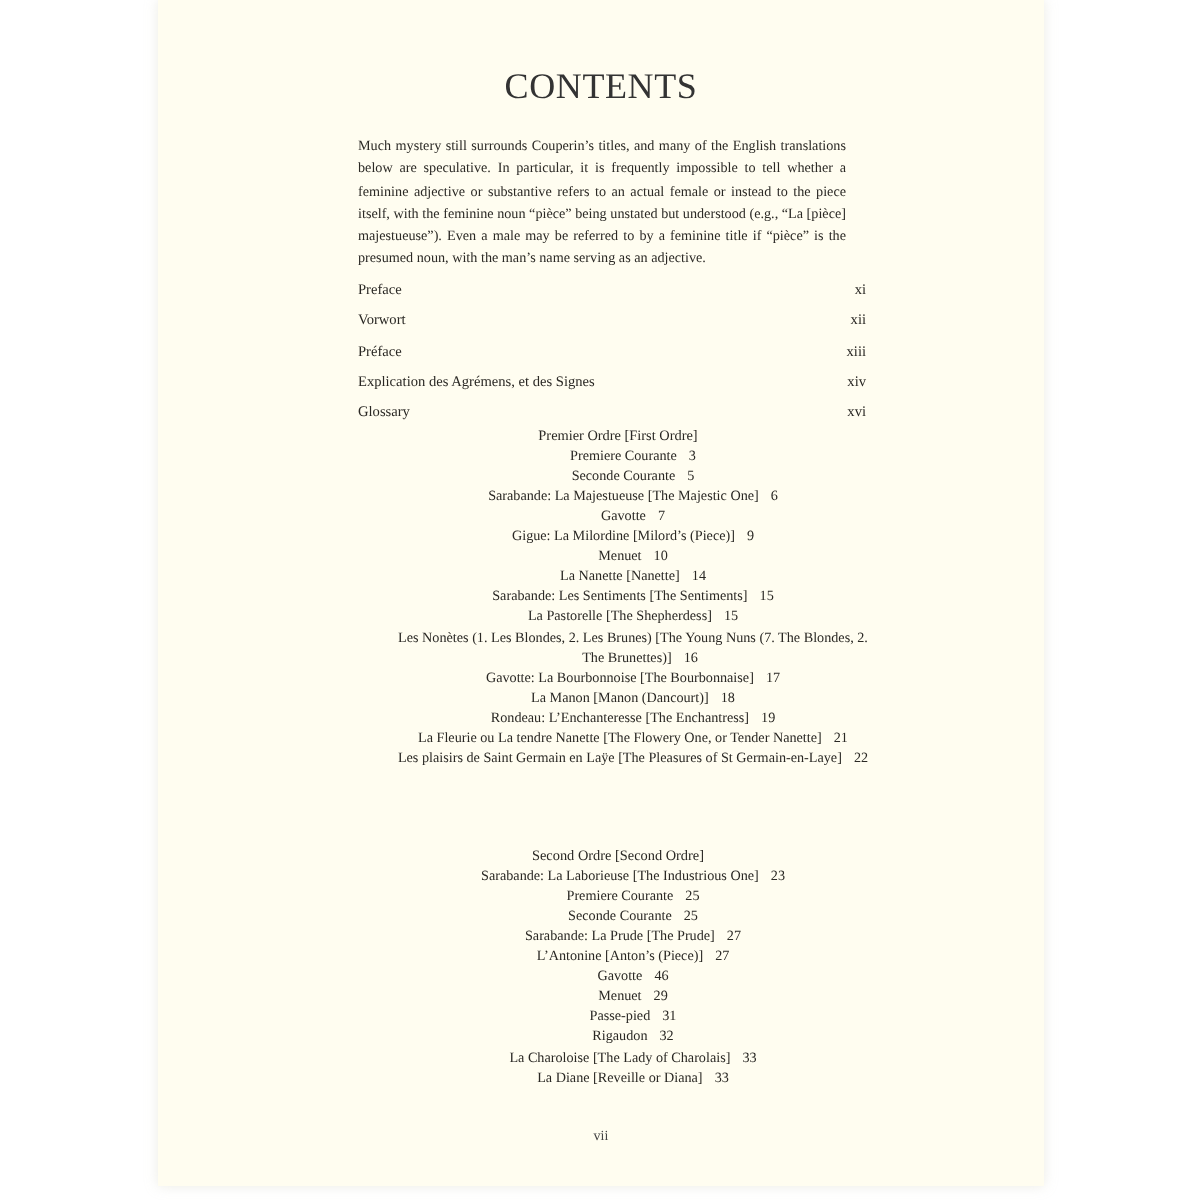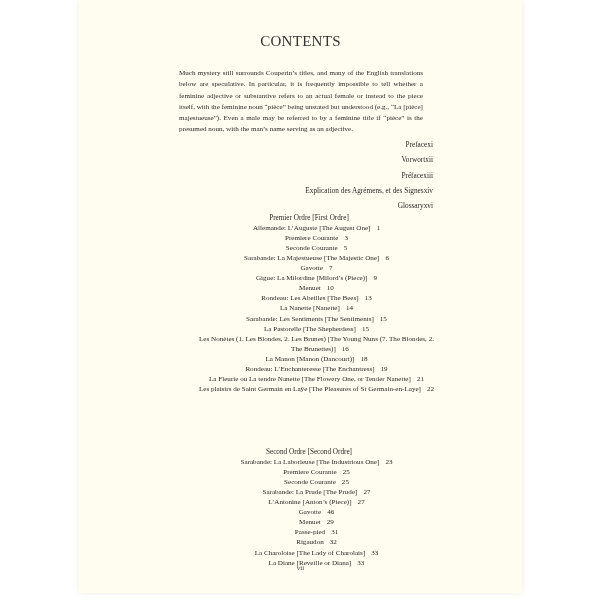--- a/index.html
+++ b/index.html
@@ -7,35 +7,35 @@
     width: 600px; height: 600px; background: #ffffff; position: relative; overflow: hidden;
     font-family: "Liberation Serif", "DejaVu Serif", serif; color: #2a2824;
   }
   .page {
     position: absolute; left: 79px; top: 0; width: 443px; height: 593px;
     background: #fffdf0;
     box-shadow: 0 0 6px rgba(200,200,180,0.35);
   }
   .page-title {
     position: absolute; left: 0; width: 100%; top: 33px; text-align: center;
-    font-size: 15px; letter-spacing: 0.3px; color: #333;
+    font-size: 18px; letter-spacing: 0.3px; color: #333;
   }
   .intro {
     position: absolute; left: 100px; top: 68px; width: 244px;
     font-size: 7.1px; line-height: 11.3px; text-align: justify; color: #2b2925;
   }
   .front-matter {
     position: absolute; left: 100px; top: 140px; width: 254px;
   }
   .fm-row {
-    display: flex; justify-content: flex-end; font-size: 7.3px; height: 15.3px; line-height: 10px;
+    display: flex; justify-content: space-between; font-size: 7.3px; height: 15.3px; line-height: 10px;
   }
   .toc-section { position: absolute; left: 100px; width: 260px; text-align: center; }
   .sec1 { top: 213px; }
-  .sec2 { top: 423px; margin-top: 24px; }
+  .sec2 { top: 423px; }
   .section-heading { font-size: 7.2px; line-height: 10.1px; }
   .entry { font-size: 7.1px; line-height: 10.05px; padding-left: 15px; text-indent: 0; }
   .entry .pg { margin-left: 6px; }
   .entry-wrap { padding-left: 22px; text-indent: -7px; }
   .folio {
     position: absolute; left: 0; width: 100%; top: 564px; text-align: center; font-size: 7px; color: #444;
   }
 </style>
 </head>
 <body>
@@ -62,32 +62,31 @@
         <span>xiv</span>
       </div>
       <div class="fm-row">
         <span>Glossary</span>
         <span>xvi</span>
       </div>
     </div>
 
   <div class="toc-section sec1">
       <div class="section-heading">Premier Ordre [First Ordre]</div>
-      <div class="entry entry-wrap"><span>Allemande: L’Auguste [The August One]</span><span class="pg">1</span></div>
       <div class="entry entry-wrap"><span>Premiere Courante</span><span class="pg">3</span></div>
       <div class="entry entry-wrap"><span>Seconde Courante</span><span class="pg">5</span></div>
       <div class="entry entry-wrap"><span>Sarabande: La Majestueuse [The Majestic One]</span><span class="pg">6</span></div>
       <div class="entry entry-wrap"><span>Gavotte</span><span class="pg">7</span></div>
       <div class="entry entry-wrap"><span>Gigue: La Milordine [Milord’s (Piece)]</span><span class="pg">9</span></div>
       <div class="entry entry-wrap"><span>Menuet</span><span class="pg">10</span></div>
-      <div class="entry entry-wrap"><span>Rondeau: Les Abeilles [The Bees]</span><span class="pg">13</span></div>
       <div class="entry entry-wrap"><span>La Nanette [Nanette]</span><span class="pg">14</span></div>
       <div class="entry entry-wrap"><span>Sarabande: Les Sentiments [The Sentiments]</span><span class="pg">15</span></div>
       <div class="entry entry-wrap"><span>La Pastorelle [The Shepherdess]</span><span class="pg">15</span></div>
       <div class="entry entry-wrap"><span>Les Nonètes (1. Les Blondes, 2. Les Brunes) [The Young Nuns (7. The Blondes, 2. The Brunettes)]</span><span class="pg">16</span></div>
+      <div class="entry entry-wrap"><span>Gavotte: La Bourbonnoise [The Bourbonnaise]</span><span class="pg">17</span></div>
       <div class="entry entry-wrap"><span>La Manon [Manon (Dancourt)]</span><span class="pg">18</span></div>
       <div class="entry entry-wrap"><span>Rondeau: L’Enchanteresse [The Enchantress]</span><span class="pg">19</span></div>
       <div class="entry entry-wrap"><span>La Fleurie ou La tendre Nanette [The Flowery One, or Tender Nanette]</span><span class="pg">21</span></div>
       <div class="entry entry-wrap"><span>Les plaisirs de Saint Germain en Laÿe [The Pleasures of St Germain-en-Laye]</span><span class="pg">22</span></div>
     </div>
   <div class="toc-section sec2">
       <div class="section-heading">Second Ordre [Second Ordre]</div>
       <div class="entry entry-wrap"><span>Sarabande: La Laborieuse [The Industrious One]</span><span class="pg">23</span></div>
       <div class="entry entry-wrap"><span>Premiere Courante</span><span class="pg">25</span></div>
       <div class="entry entry-wrap"><span>Seconde Courante</span><span class="pg">25</span></div>

